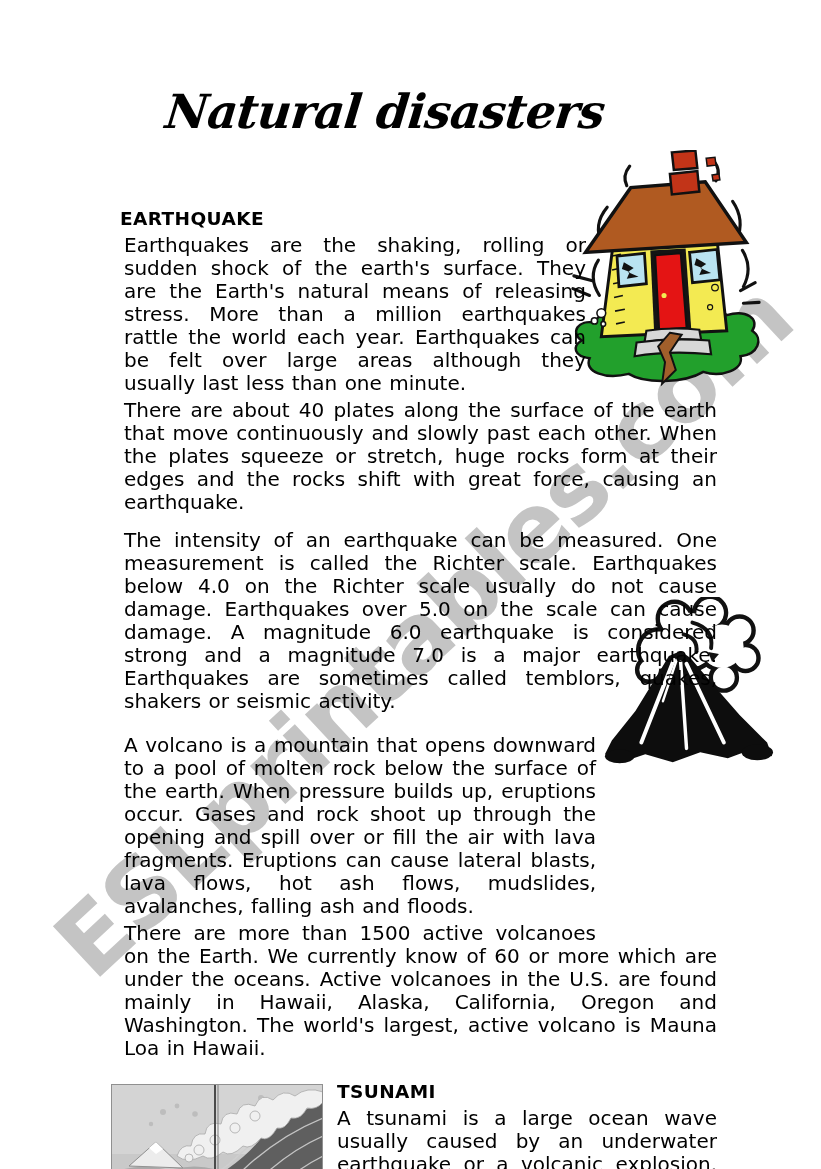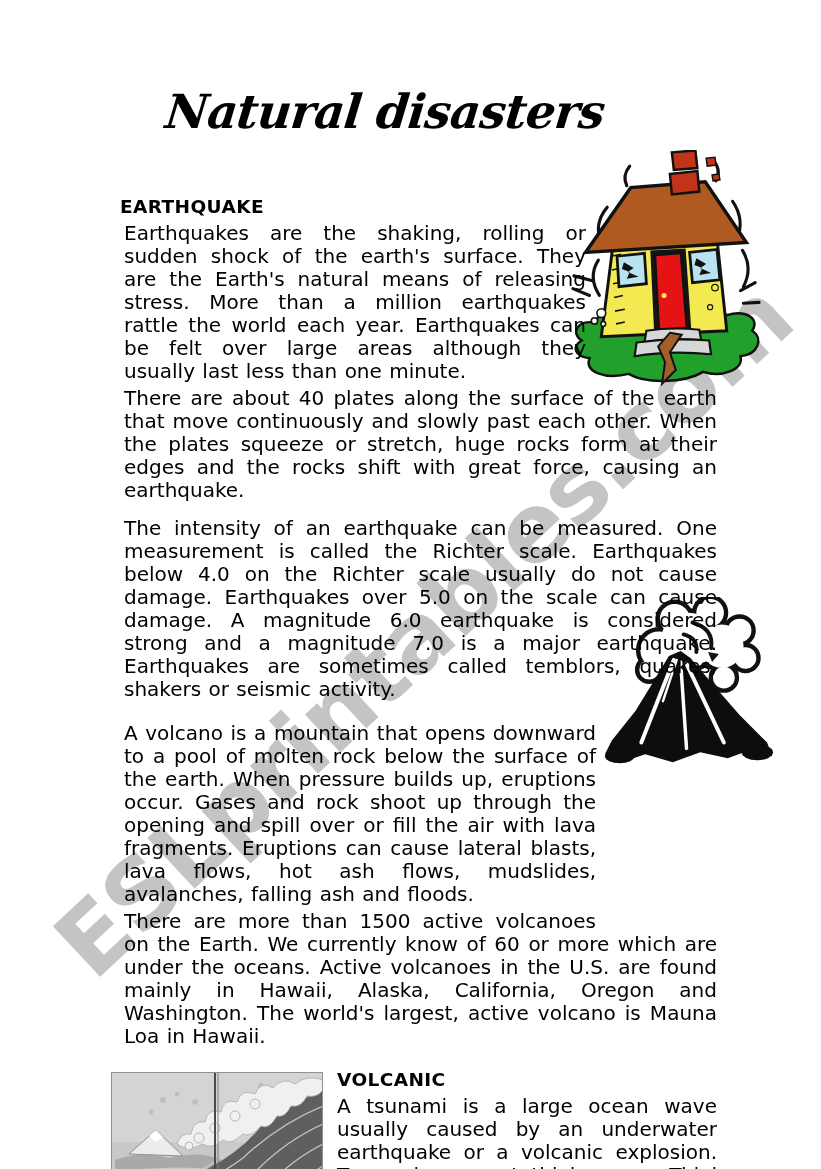--- a/index.html
+++ b/index.html
@@ -17,21 +17,21 @@
   }
   .title {
     position:absolute; top:84px; left:20px; width:730px; margin:0;
     text-align:center; z-index:2;
     font-family:"DejaVu Serif", serif; font-style:italic; font-weight:bold;
     font-size:47px; transform:skewX(-6deg); letter-spacing:-1px;
   }
   .content { position:absolute; left:120px; top:196px; width:601px; z-index:2; }
   .sec-heading {
     font-size:18.5px; font-weight:bold; letter-spacing:0.4px;
-    margin:0 0 5px 0;
+    margin:12px 0 5px 0;
   }
   p.body {
     font-size:20px; line-height:23px; text-align:justify; margin:4px;
     word-spacing:1px;
   }
   .spaced { margin-top:15px !important; }
   section { margin:0; }
   .sec-volcano, .sec-tsunami { margin-top:17px; }
   .house-spacer { float:right; width:135px; height:185px; }
   .volcano-spacer { float:right; width:125px; height:190px; }
@@ -212,18 +212,18 @@
             <circle cx="14" cy="118" r="6"></circle>
           <circle cx="30" cy="124" r="6"></circle>
             <circle cx="6" cy="130" r="7"></circle>
           <circle cx="46" cy="128" r="5"></circle>
         </g>
         <path d="M0,132 Q30,124 64,132 Q40,140 0,142 Z" fill="#4c4c4c"></path>
         <rect x="103" y="0" width="2" height="148" fill="#4a4a4a"></rect>
         <rect x="106.5" y="0" width="1" height="148" fill="#7d7d7d"></rect>
         <rect x="0.5" y="0.5" width="211" height="147" fill="none" stroke="#909090"></rect>
       </svg>
-      <h2 class="sec-heading">VOLCANIC</h2>
+      <h2 class="sec-heading">TSUNAMI</h2>
       <p class="body">A tsunami is a large ocean wave usually caused by an underwater earthquake or a volcanic explosion. Tsunamis are not tidal waves. Tidal waves are caused by the forces of the moon, sun, and planets upon the tides, as well as the wind as it moves over the water. With typical waves, water flows in circles, but with a tsunami, water flows straight. This is why tsunamis cause so much damage!</p>
     </section>
 
   </div>
 </div>
 
 </body></html>

